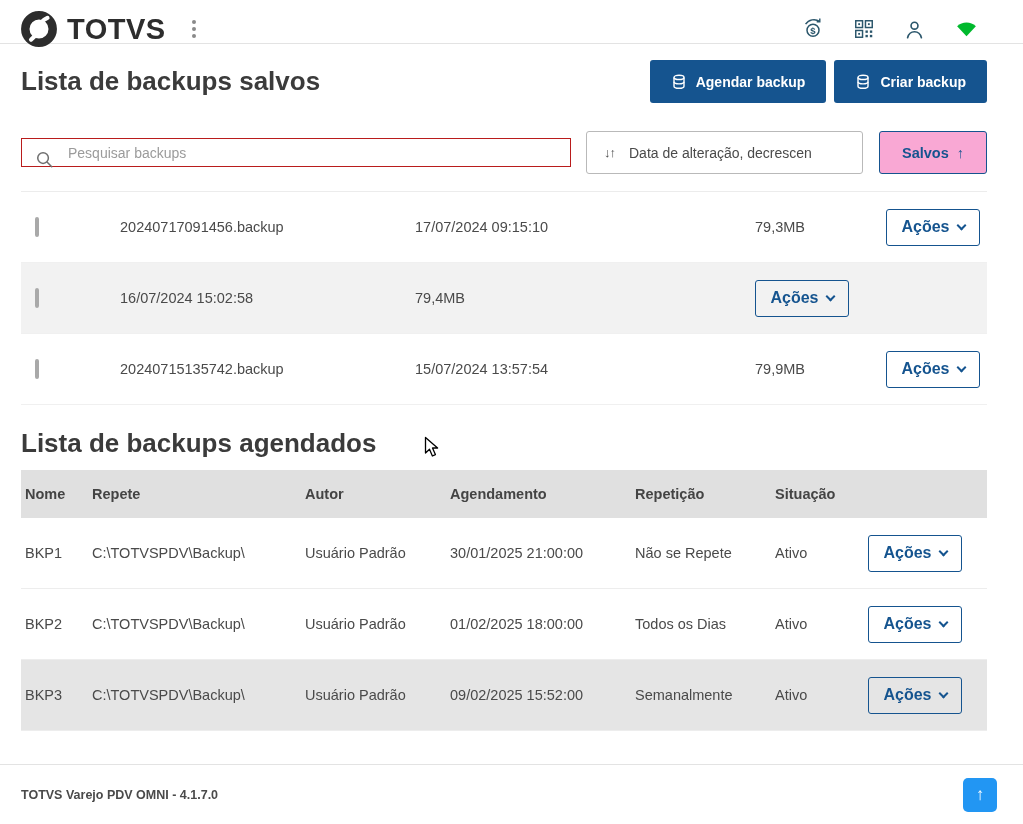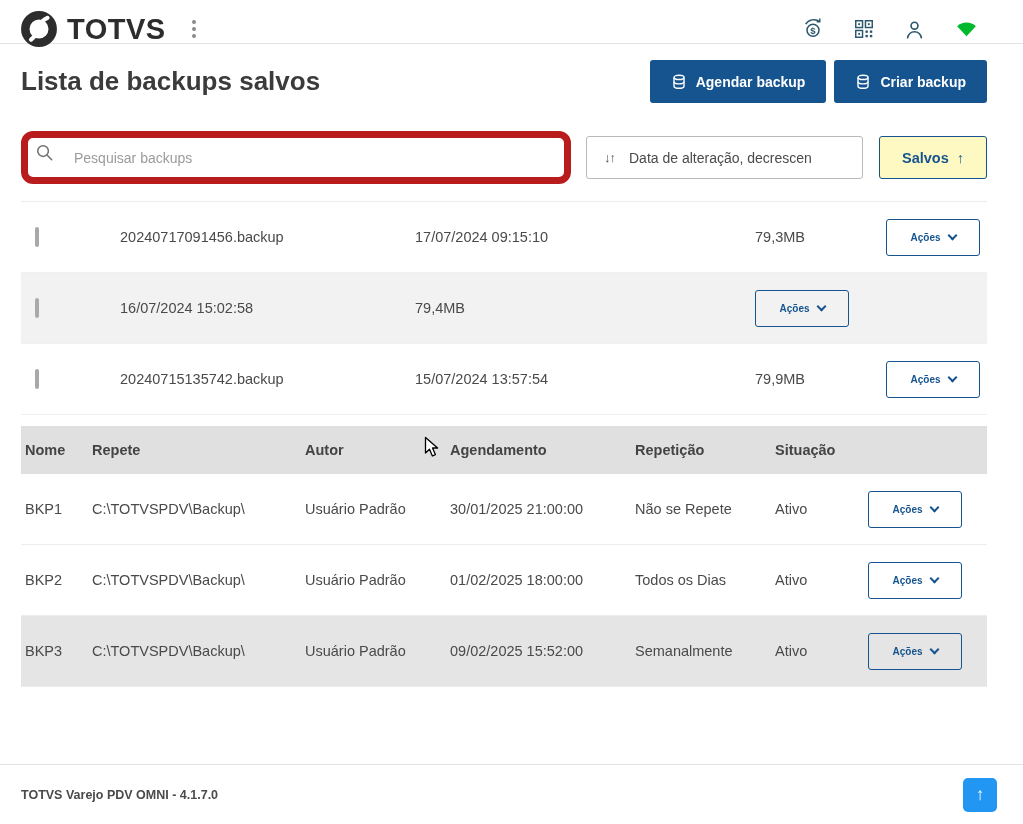--- a/index.html
+++ b/index.html
@@ -32,52 +32,52 @@
     display:flex; align-items:center; gap:9px; background:#15548f; color:#fff;
     font-family:"Liberation Sans", sans-serif; font-weight:bold; font-size:14px;
     height:43px; padding:0 21px; border:none; border-radius:3px; cursor:pointer;
   }
 
   
   .toolbar { display:flex; align-items:center; margin-top:28px; }
   .search-wrap { position:relative; width:550px; }
   .search-wrap svg { position:absolute; left:14px; top:12px; }
   .search-input {
-    width:100%; height:53px; border:7px solid #b91c1c; border-radius:12px;
+    width:100%; height:29px; border:1px solid #b91c1c; border-radius:0;
     padding:0 12px 0 46px; font-size:14px; color:#4a4a4a; outline:none;
     font-family:"Liberation Sans", sans-serif;
   }
   .search-input::placeholder { color:#9b9b9b; }
   .sort-box {
     display:flex; align-items:center; gap:14px; height:43px; padding:0 17px;
     border:1px solid #b9b9b9; border-radius:3px; background:#fff; margin-left:15px;
     width:277px; cursor:pointer; font-size:14px; color:#4a4a4a; white-space:nowrap; overflow:hidden;
   }
   .sort-arrows { font-size:13px; color:#4a4a4a; letter-spacing:-1px; }
   .btn-filter {
     display:flex; align-items:center; justify-content:center; gap:8px; margin-left:16px;
-    height:43px; width:108px; background:#fef9c3; border:1px solid #15548f; border-radius:3px;
+    height:43px; width:108px; background:#f9a8d4; border:1px solid #15548f; border-radius:3px;
     color:#15548f; font-weight:bold; font-size:14.5px; cursor:pointer;
     font-family:"Liberation Sans", sans-serif;
   }
 
   
   .saved-list { margin-top:17px; border-top:1px solid #ececec; }
   .saved-row {
     display:grid; grid-template-columns:85px 295px 340px 131px 1fr;
     align-items:center; height:71px; padding-left:14px; font-size:14.5px;
     border-bottom:1px solid #f0f0f0;
   }
   .saved-row.alt { background:#f2f2f2; }
   .checkbox { width:18px; height:18px; border:2px solid #a9a9a9; border-radius:4px; background:#fff; cursor:pointer; }
   .actions-cell { display:flex; }
   .btn-outline {
     display:flex; align-items:center; justify-content:center; gap:8px;
     width:94px; height:37px; background:transparent; border:1px solid #15548f; border-radius:3px;
-    color:#15548f; font-weight:bold; font-size:10px; cursor:pointer;
+    color:#15548f; font-weight:bold; font-size:16px; cursor:pointer;
     font-family:"Liberation Sans", sans-serif;
   }
   .chev { width:7px; height:7px; border-right:2px solid currentColor; border-bottom:2px solid currentColor;
     transform:rotate(45deg); margin-top:-4px; }
 
   
   .sched-title { margin-top:23px; }
   .sched-table { margin-top:11px; }
   .sched-head, .sched-row {
     display:grid; grid-template-columns:67px 213px 145px 185px 140px 93px 1fr;
@@ -241,20 +241,21 @@
         <div class="actions-cell">
           <button class="btn-outline">
             <span>Ações</span>
             <span class="chev"></span>
           </button>
         </div>
       </div>
 
     </div>
 
+    <h2 class="sched-title">Lista de backups agendados</h2>
 
     <div class="sched-table">
       <div class="sched-head">
         <div>Nome</div>
         <div>Repete</div>
         <div>Autor</div>
         <div>Agendamento</div>
         <div>Repetição</div>
         <div>Situação</div>
         <div></div>

